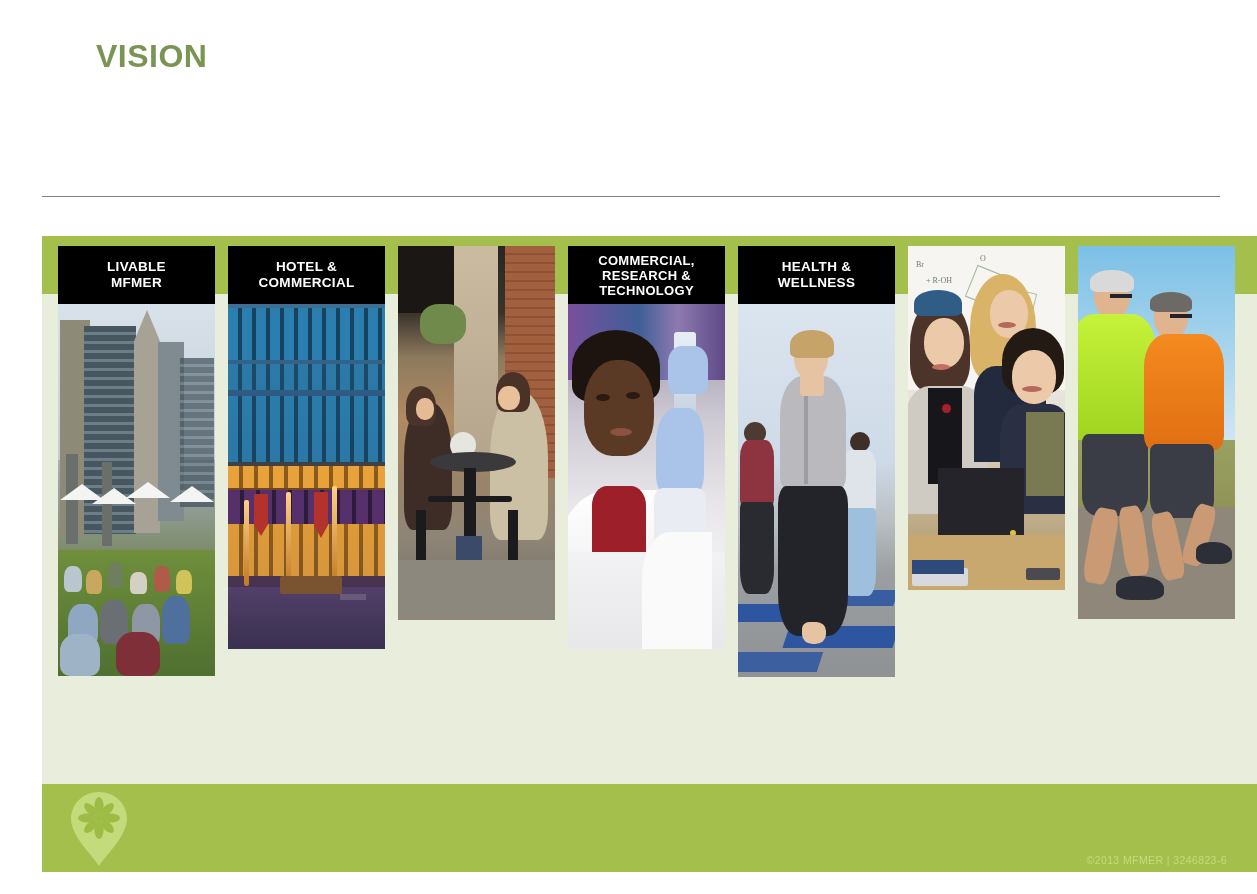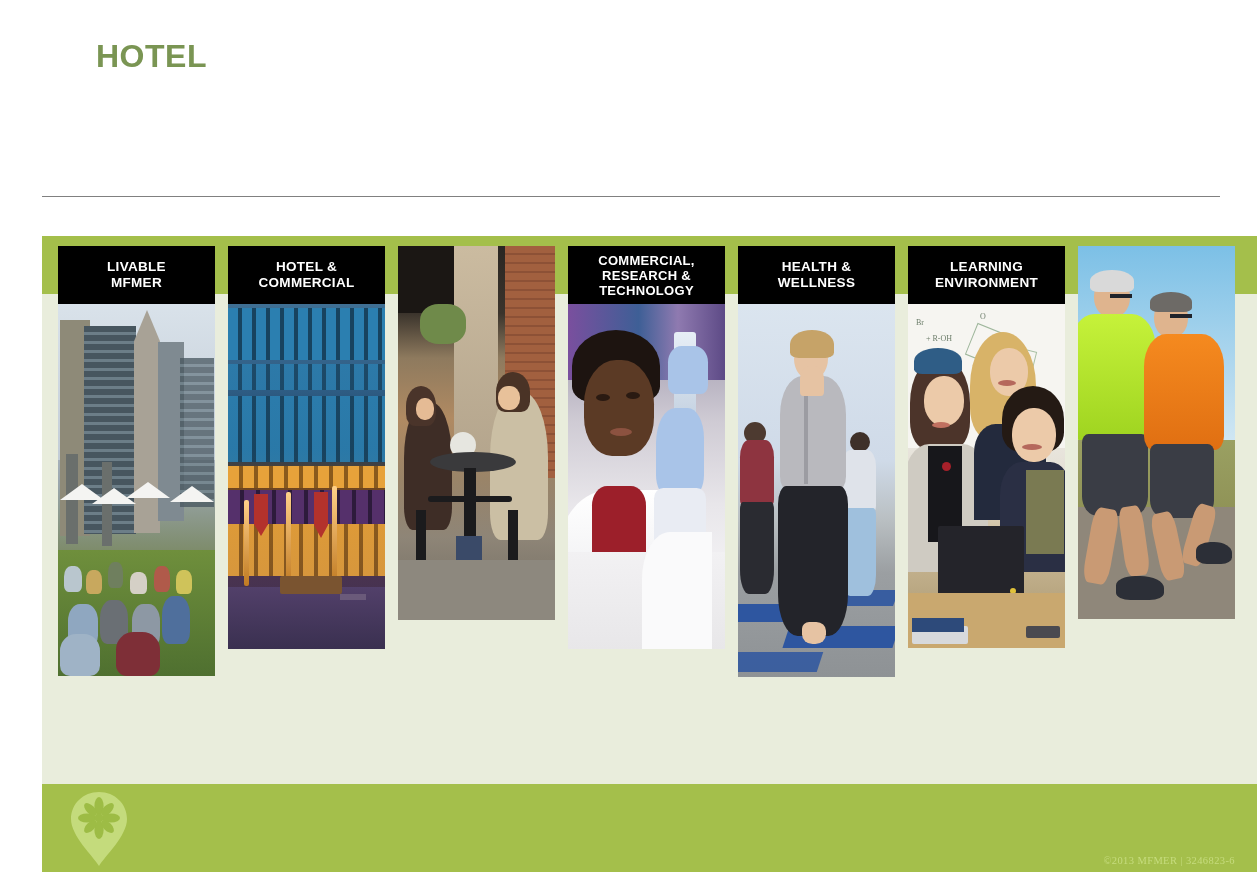--- a/index.html
+++ b/index.html
@@ -120,33 +120,33 @@
   .ph-run .shoe { position:absolute; background:#2c2f37; border-radius:40% 50% 30% 30%; }
   .ph-run .head { position:absolute; background:#dfb48e; border-radius:48%; }
 
   
   .footer {
     position: absolute; left: 42px; top: 784px;
     width: 1215px; height: 88px; background: #A4BF4B;
   }
   .logo { position: absolute; left: 22px; top: 6px; width: 70px; height: 78px; }
   .copyright {
-    position: absolute; right: 22px; bottom: 6px;
+    position: absolute; right: 30px; bottom: 6px;
     font-size: 10.5px; color: #C6DC7E; letter-spacing: 0.4px;
-    font-family: Liberation Serif, serif;
+    font-family: Liberation Sans, sans-serif;
     margin-left: 7px;
   }
 </style>
 </head>
 <body>
 
 <div class="slide">
 
   <div class="header">
-    <div class="title">HOTEL</div>
+    <div class="title">VISION</div>
     <div class="rule"></div>
   </div>
 
   <div class="panel">
     <div class="panel-bg-fade"></div>
     <div class="cols">
 
       <div class="col" style="left:16px; width:157px;">
         <div class="col-head">
           <span><span>LIVABLE</span><br>
@@ -273,24 +273,20 @@
           <div class="vial" style="left:106px; top:28px; width:22px; height:84px;"></div>
           <div class="glove" style="left:100px; top:42px; width:40px; height:48px;"></div>
           <div class="glove" style="left:88px; top:104px; width:48px; height:88px; border-radius:40% 34% 24% 24%;"></div>
           <div style="position:absolute;left:86px;top:184px;width:52px;height:58px;background:#e9ecf3;border-radius:18% 18% 0 0;"></div>
           <div style="position:absolute;left:0;bottom:0;width:100%;height:28%;background:linear-gradient(#f2f1f3,#e8e7e9);"></div>
           <div style="position:absolute;left:74px;bottom:0;width:70px;height:34%;background:#fafafb;border-radius:40% 0 0 0;"></div>
         </div>
       </div>
 
       <div class="col" style="left:866px; width:157px;">
-        <div class="col-head">
-          <span><span>LEARNING</span><br>
-          <span>ENVIRONMENT</span></span>
-        </div>
         <div class="col-photo ph-learn" style="height:344px;">
           <div class="board"></div>
           <div class="chem" style="left:8px; top:14px;">Br</div>
           <div class="chem" style="left:18px; top:30px;">+ R-OH</div>
           <div class="chem" style="left:72px; top:8px;">O</div>
           <div style="position:absolute;left:62px;top:24px;width:34px;height:34px;border:1.5px solid #9fb79c;transform:rotate(22deg);"></div>
           <div style="position:absolute;left:96px;top:44px;width:30px;height:30px;border:1.5px solid #a8c0a4;transform:rotate(14deg);"></div>
 
           <div class="hair" style="left:2px; top:52px; width:60px; height:94px; background:#4c342a;"></div>
           <div style="position:absolute;left:6px;top:44px;width:48px;height:26px;background:#2f5d86;border-radius:50% 50% 18% 18%;"></div>

